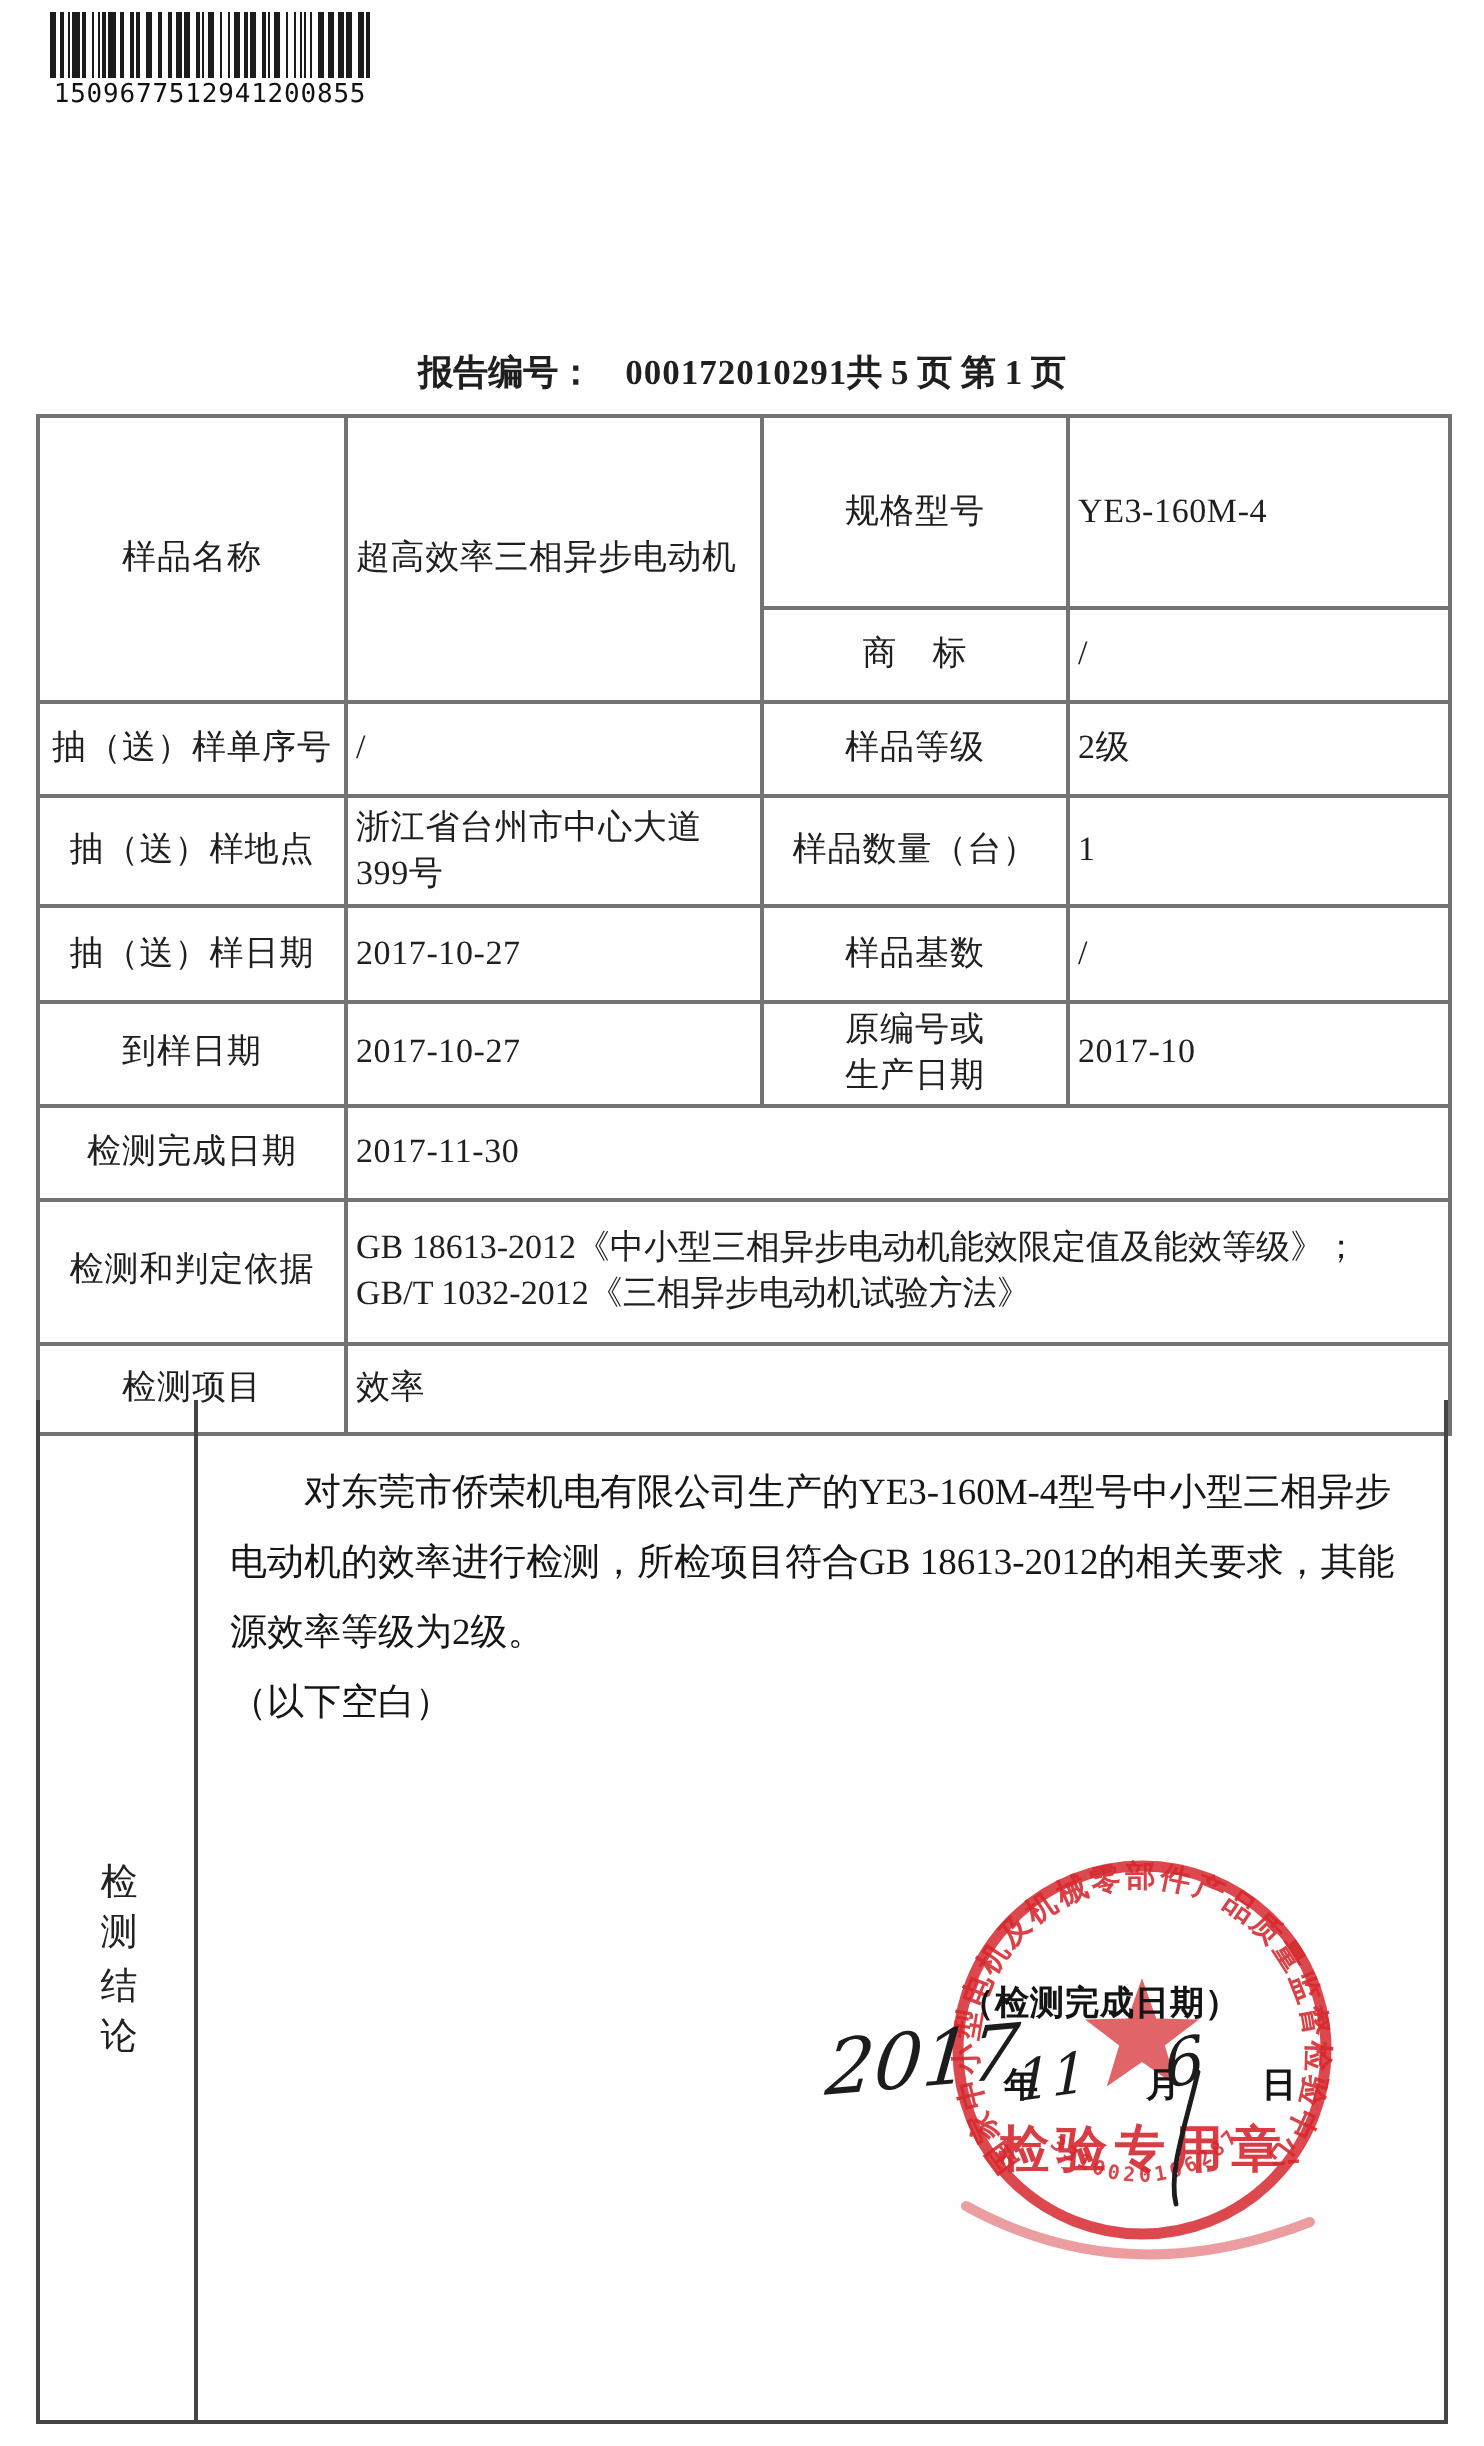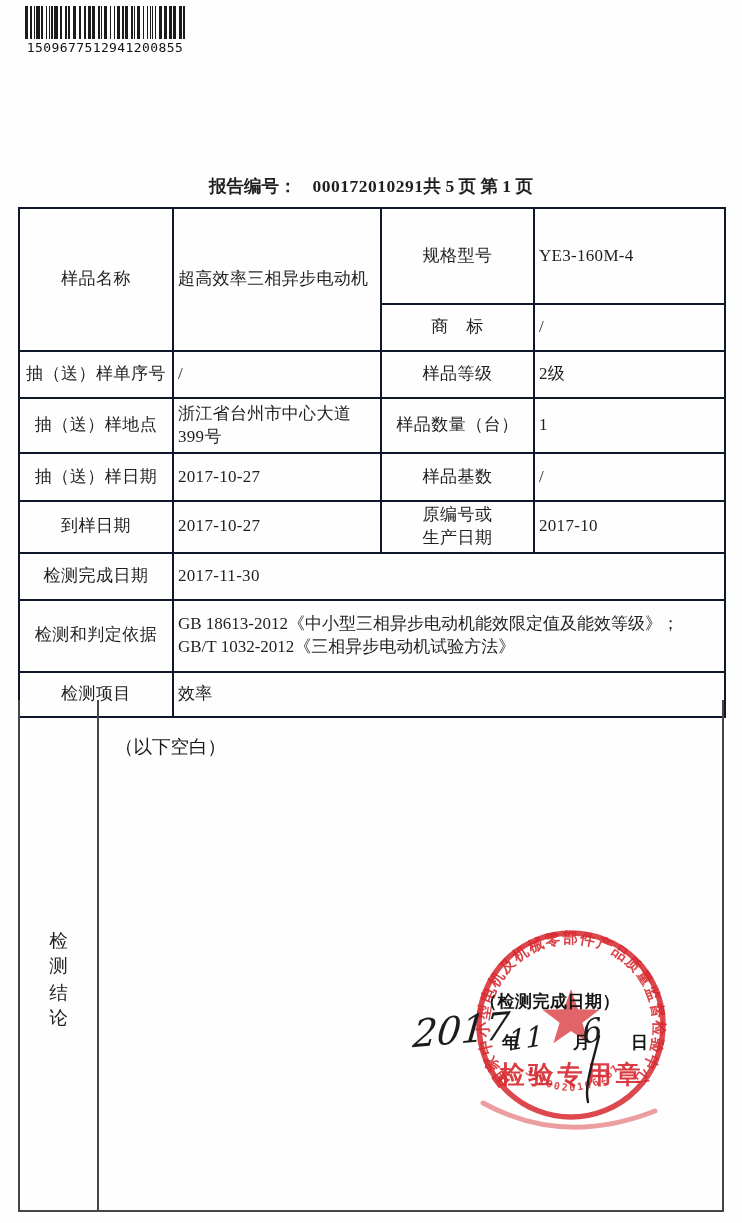--- a/index.html
+++ b/index.html
@@ -20,21 +20,21 @@
     color:#181818;
   }
   
   .meta-line{position:absolute;left:18px;top:174px;width:706px;display:flex;justify-content:center;align-items:baseline;font-size:17.5px;font-weight:700;}
   .meta-line .num{margin-left:16px;letter-spacing:.5px;}
   
   table.report{
     position:absolute;left:18px;top:207px;width:706px;border-collapse:collapse;table-layout:fixed;
   }
   table.report td{
-    border:2px solid #0f172a;font-size:17px;line-height:1.35;
+    border:2px solid #737373;font-size:17px;line-height:1.35;
     padding:2px 4px;vertical-align:middle;overflow:hidden;
   }
   td.lab{text-align:center;letter-spacing:.5px;}
   td.val{text-align:left;padding-left:10px;letter-spacing:.3px;}
   td.val2{text-align:left;padding-left:10px;}
   .basis-line{white-space:nowrap;}
   
   .conclusion{
     position:absolute;left:18px;top:700px;width:706px;height:512px;box-sizing:border-box;
     border:2px solid #454545;border-top:none;display:flex;
@@ -141,20 +141,21 @@
       <td class="val" colspan="3">效率</td>
     </tr>
   </tbody>
     </table>
 
   <div class="conclusion">
     <div class="concl-label-col">
       <span>检测结论</span>
     </div>
     <div class="concl-body">
+      <p class="indent">对东莞市侨荣机电有限公司生产的YE3-160M-4型号中小型三相异步电动机的效率进行检测，所检项目符合GB 18613-2012的相关要求，其能源效率等级为2级。</p>
       <p>（以下空白）</p>
     </div>
   </div>
 
   <svg class="stamp-svg" width="240" height="250" viewBox="-120 -120 240 250">
     <g fill="none" stroke="#d6282e" opacity="0.85">
       <circle cx="0" cy="0" r="92" stroke-width="5.5"></circle>
     </g>
     <defs>
       <path id="ring-path" d="M -63,55 A 83,83 0 1 1 63,55"></path>

